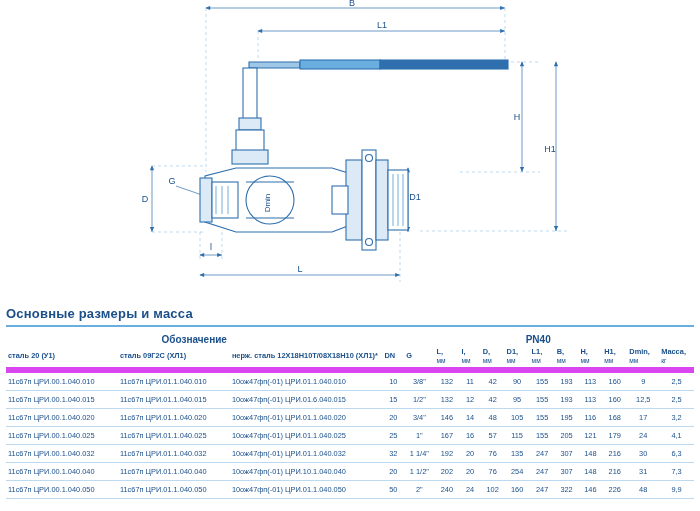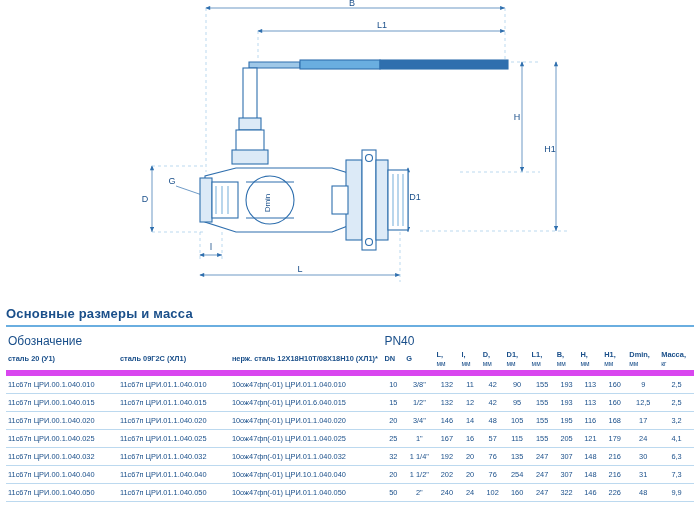--- a/index.html
+++ b/index.html
@@ -31,22 +31,23 @@
     color:#1a4f8a;
   }
   table.specs th, table.specs td{
     border:0;
     padding:2px 2px;
     text-align:left;
     vertical-align:middle;
     white-space:nowrap;
   }
   table.specs thead tr.grp th{
-    font-weight:normal;
-    font-size:12px;
+    font-weight:bold;
+    font-size:10px;
+    text-align:center;
     padding-bottom:1px;
   }
   table.specs thead tr.hdr th{
     font-weight:bold;
     font-size:7.4px;
     border-bottom:6px solid #d946ef;
     padding-bottom:3px;
     line-height:1.15;
   }
   table.specs thead tr.hdr th.center{ text-align:left; }

